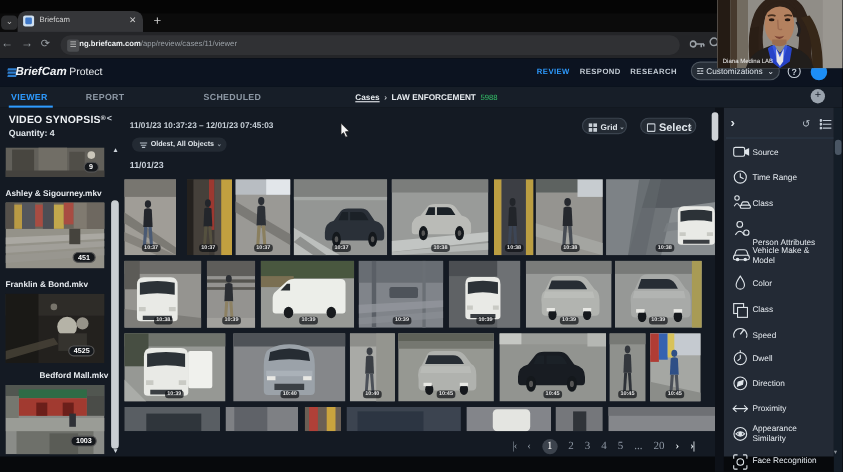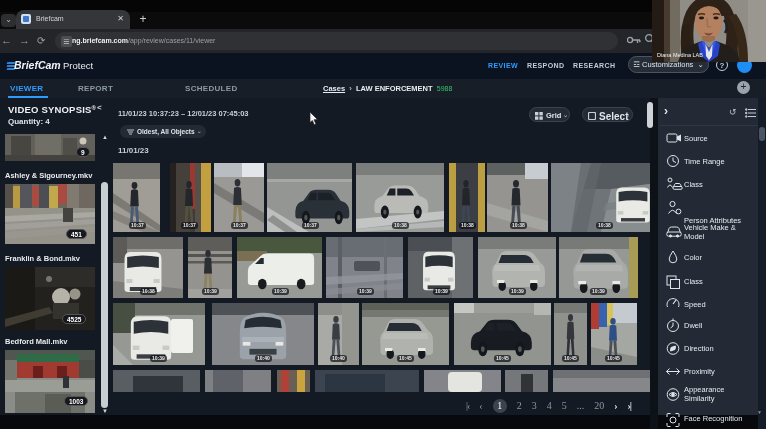--- a/index.html
+++ b/index.html
@@ -172,21 +172,21 @@
   <rect width="90" height="63" fill="#23211e"></rect>
   <rect width="90" height="20" fill="#2e2c28"></rect>
     <rect x="0" width="30" height="63" fill="#1a1916"></rect>
   <circle cx="56" cy="30" r="9" fill="#cfccc0" opacity=".85"></circle>
     <circle cx="70" cy="27" r="5.5" fill="#bdbaae" opacity=".75"></circle>
   <circle cx="44" cy="12" r="3" fill="#a8a598" opacity=".6"></circle>
   <rect x="48" y="36" width="26" height="16" fill="#35332e"></rect>
   <path d="M0 52 L44 40 L48 46 L0 60 Z" fill="#494438" opacity=".8"></path>
 </svg>
 <div class="abs sbadge" style="left:62px; top:314px;">4525</div>
-<div class="abs slabel" style="top:337px;">Bedford Mall.mkv</div>
+<div class="abs slabel" style="top:337px;margin-left:31px;">Bedford Mall.mkv</div>
 <svg class="abs" style="left:5px; top:350px;" width="90" height="63" viewBox="0 0 90 63">
   <rect width="90" height="63" fill="#8a8c88"></rect>
   <rect width="90" height="10" fill="#515650"></rect>
   <rect x="12" y="4" width="62" height="8" fill="#2f6b46"></rect>
   <rect x="12" y="12" width="62" height="16" fill="#a13a30"></rect>
   <rect x="28" y="16" width="10" height="12" fill="#6b1f1a"></rect>
     <rect x="52" y="16" width="10" height="12" fill="#6b1f1a"></rect>
   <rect x="0" y="10" width="12" height="20" fill="#75776f"></rect>
     <rect x="74" y="10" width="16" height="18" fill="#4a4c48"></rect>
   <rect x="0" y="30" width="90" height="12" fill="#9a9c96"></rect>

